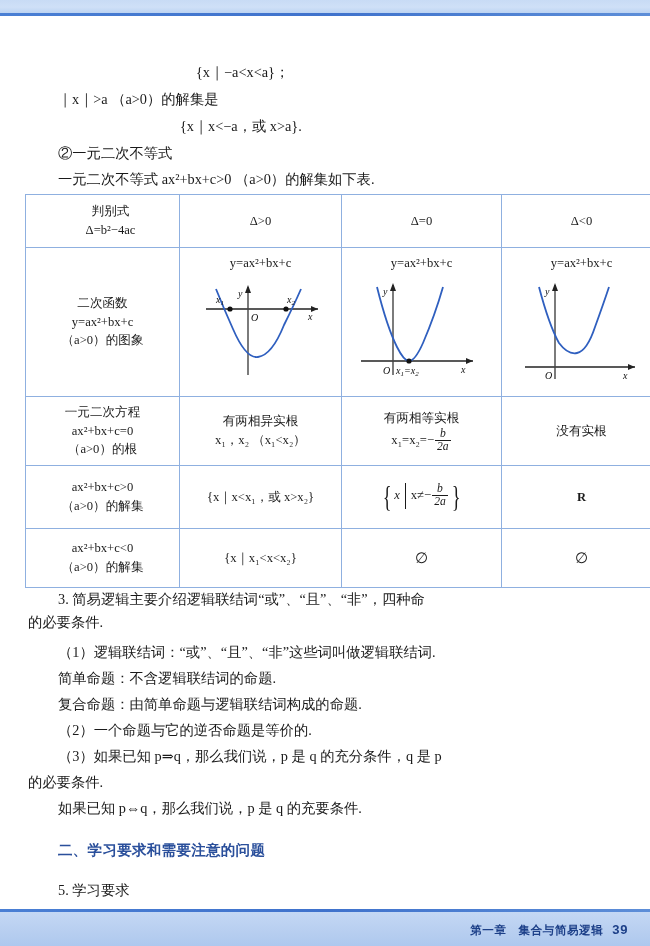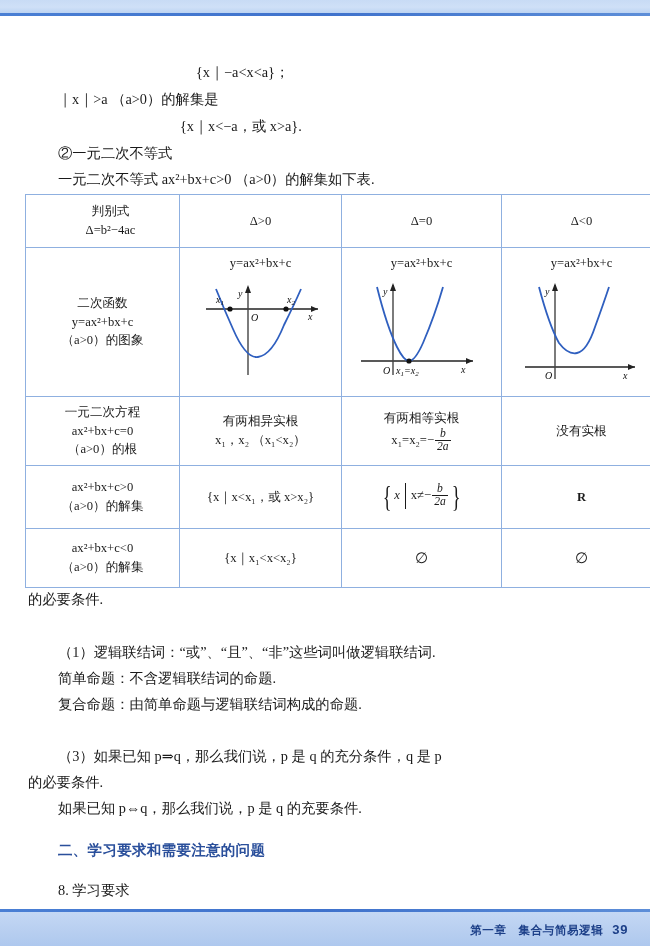--- a/index.html
+++ b/index.html
@@ -320,34 +320,36 @@
       <td class="c2">{x｜x₁&lt;x&lt;x₂}</td>
       <td class="c3" style="font-size:15px;">∅</td>
       <td class="c4" style="font-size:15px;">∅</td>
     </tr>
 
   </tbody>
       </table>
   </div>
 
   <div class="abs body-text" style="left:28px; top:572px; width:600px;">
+    <div class="indent-line" style="padding-left:30px;">3. 简易逻辑主要介绍逻辑联结词“或”、“且”、“非”，四种命</div>
     <div>的必要条件.</div>
   </div>
 
   <div class="abs body-text" style="left:58px; top:625px;">（1）逻辑联结词：“或”、“且”、“非”这些词叫做逻辑联结词.</div>
   <div class="abs body-text" style="left:58px; top:651px;">简单命题：不含逻辑联结词的命题.</div>
   <div class="abs body-text" style="left:58px; top:677px;">复合命题：由简单命题与逻辑联结词构成的命题.</div>
+  <div class="abs body-text" style="left:58px; top:703px;">（2）一个命题与它的逆否命题是等价的.</div>
 
   <div class="abs body-text" style="left:58px; top:729px;">（3）如果已知 p⇒q，那么我们说，p 是 q 的充分条件，q 是 p</div>
   <div class="abs body-text" style="left:28px; top:755px;">的必要条件.</div>
   <div class="abs sect-head" style="left:58px; top:825px;">二、学习要求和需要注意的问题</div>
 
   <div class="abs body-text" style="left:58px; top:781px;">如果已知 p⇔q，那么我们说，p 是 q 的充要条件.</div>
 
-  <div class="abs body-text" style="left:58px; top:863px;">8. 学习要求</div>
+  <div class="abs body-text" style="left:58px; top:863px;">5. 学习要求</div>
   <div class="abs body-text" style="left:58px; top:889px;">（1）集合</div>
   <div class="abs body-text" style="left:58px; top:915px;">①理解集合、子集、交集、并集、补集的概念.</div>
 
 </div>
 
 <div class="bottom-rule"></div>
 <div class="bottom-band"></div>
 <div class="footer-text">
   <span>第一章　集合与简易逻辑</span><span class="pg">39</span>
 </div>

